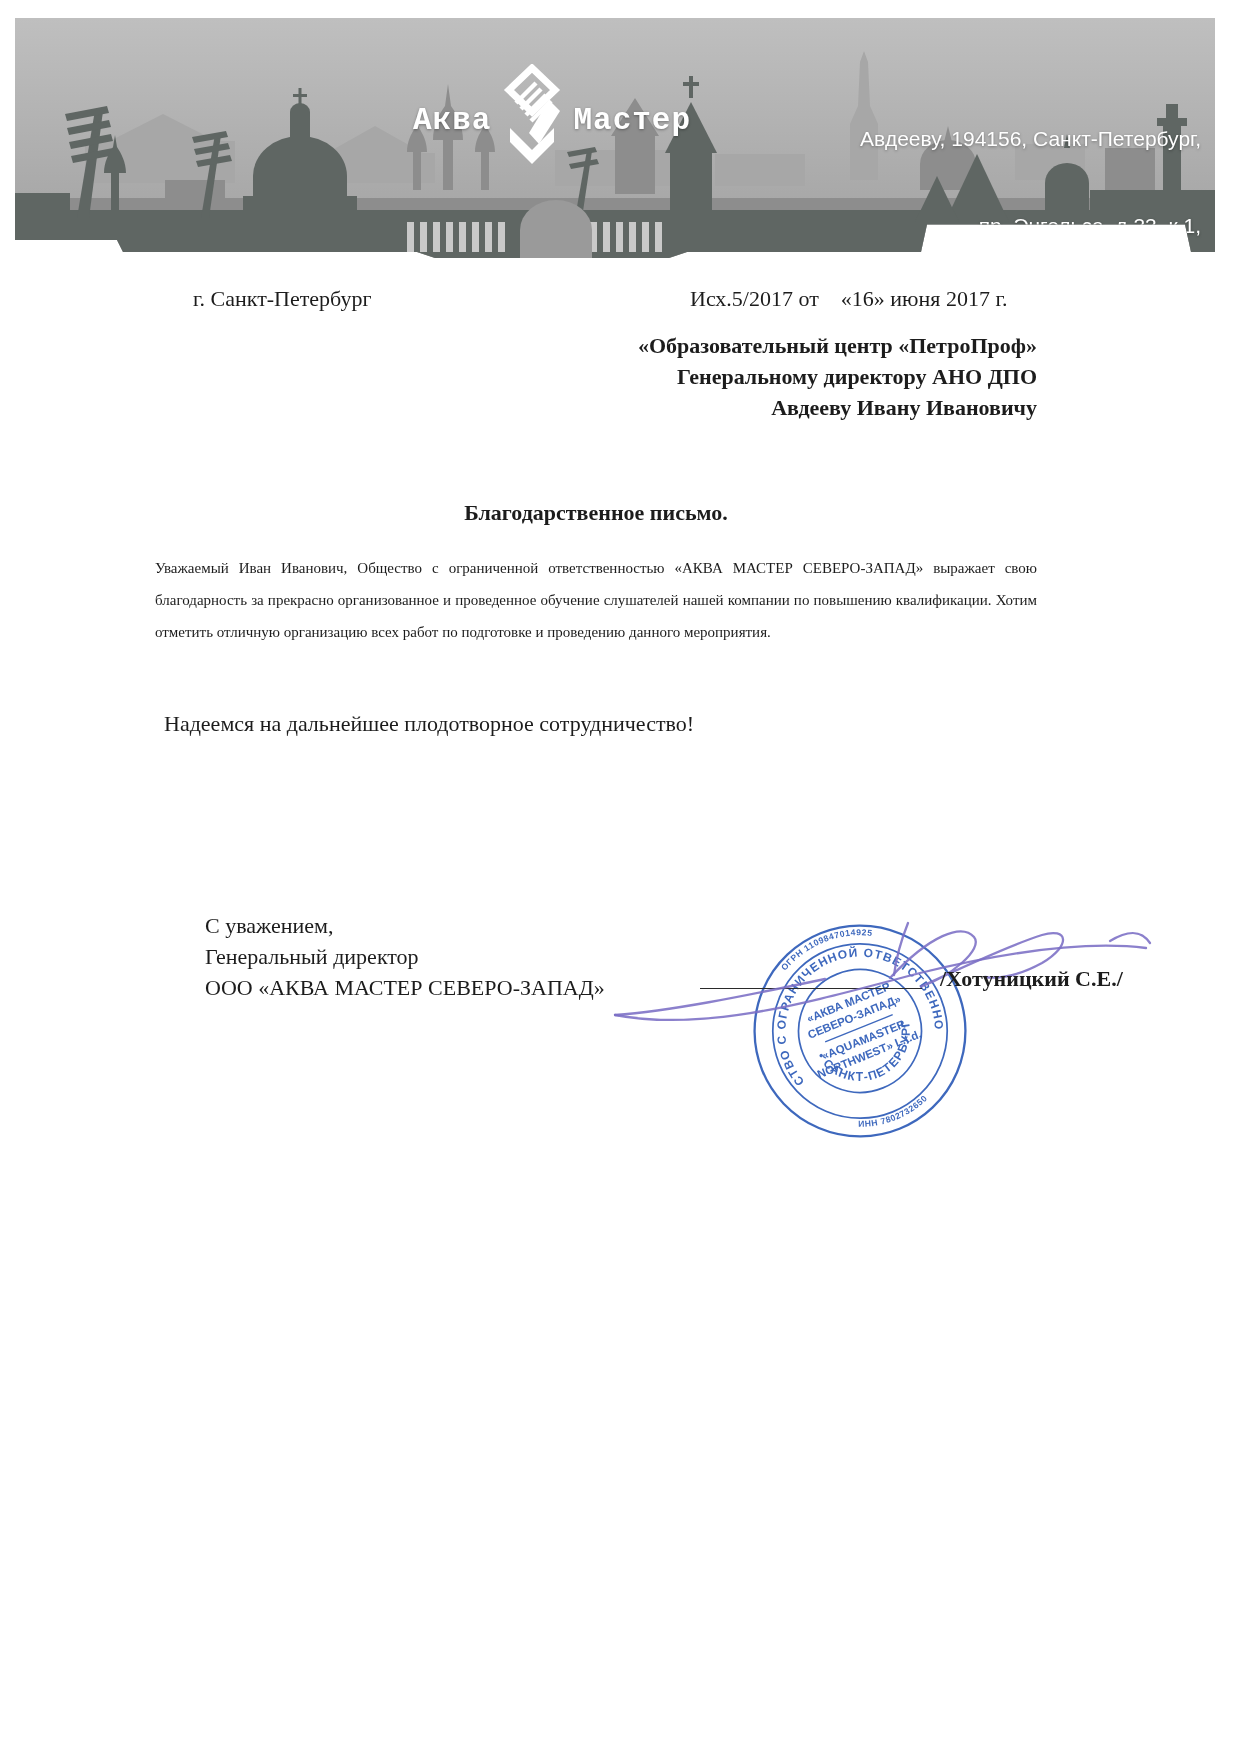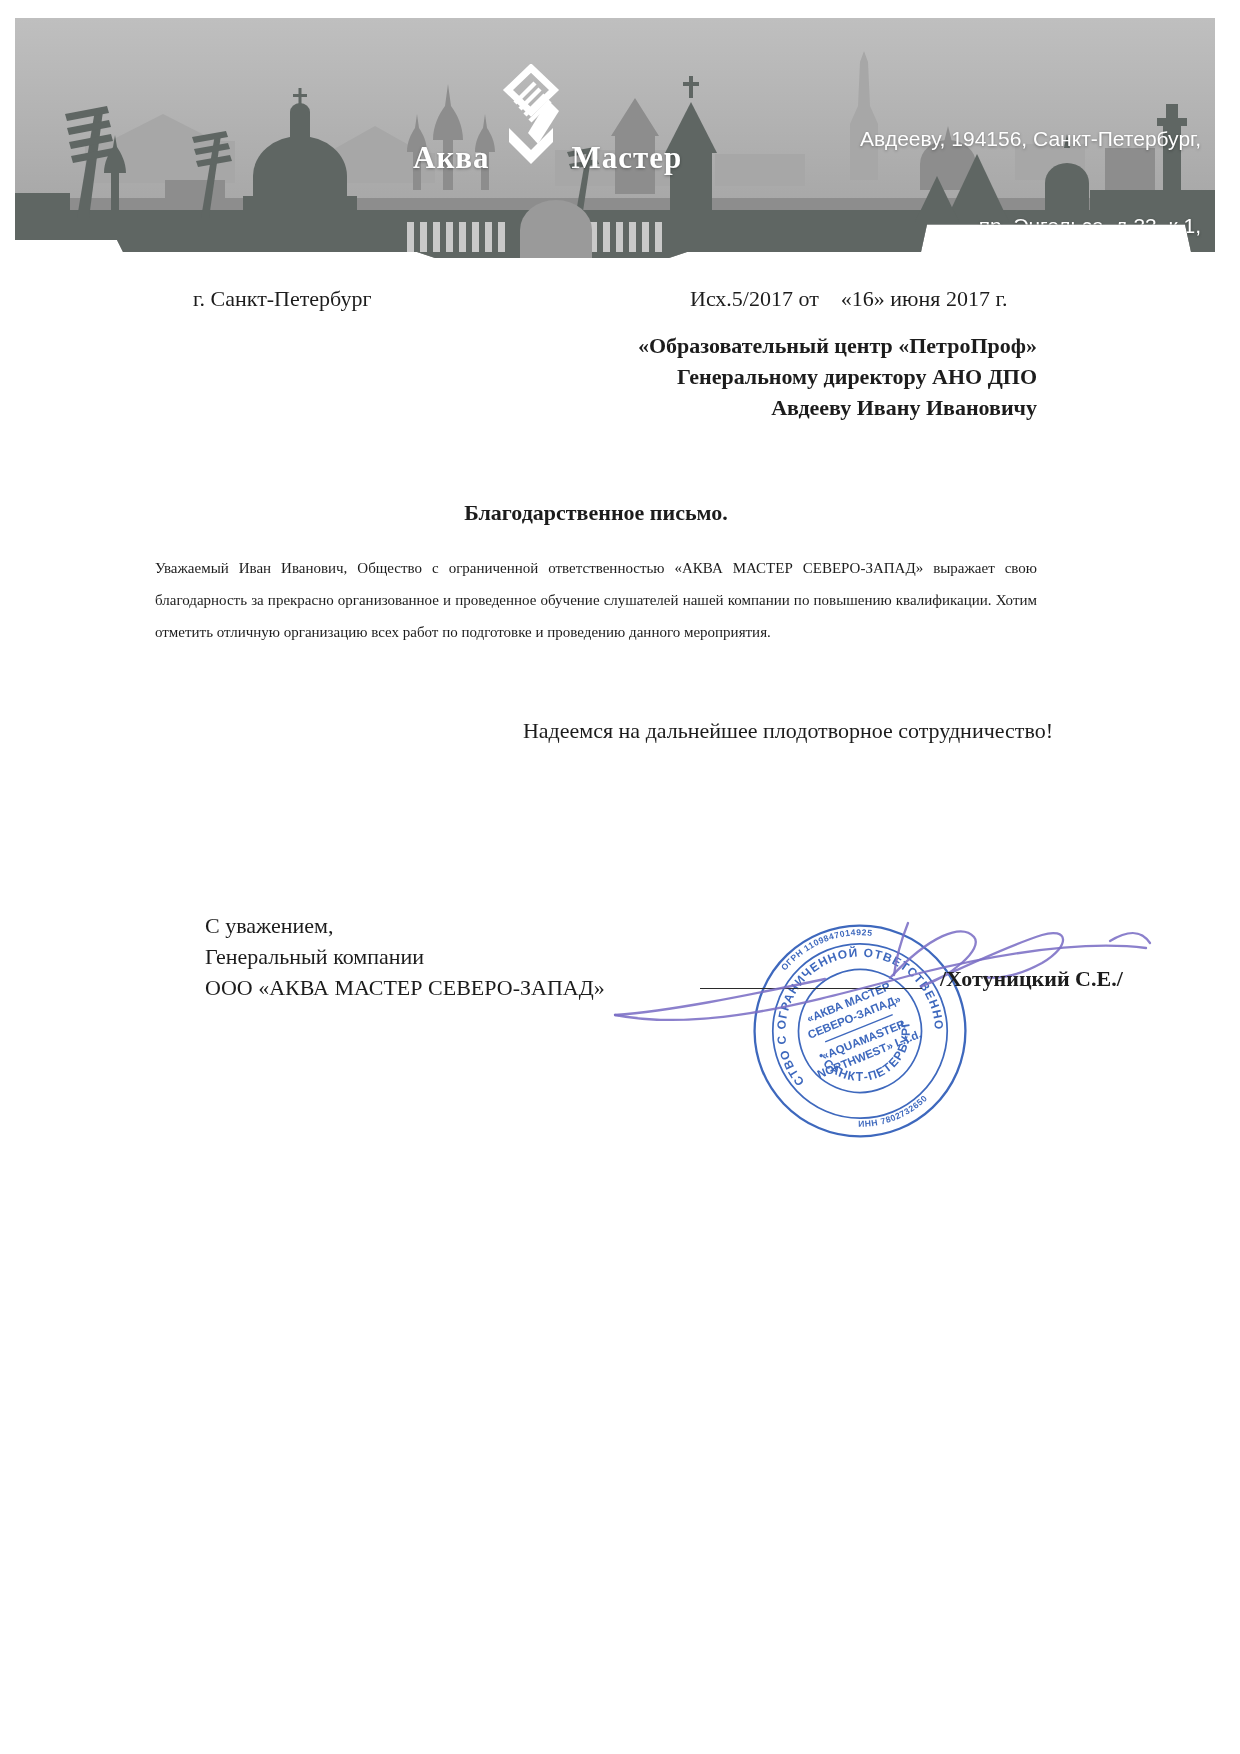--- a/index.html
+++ b/index.html
@@ -10,22 +10,22 @@
   
   .banner{
     position:absolute;left:15px;top:18px;width:1200px;height:240px;
     background:#b0b0b0;
     clip-path:polygon(0 0,100% 0,
       100% 97.5%,98% 97.5%,97.5% 86%,76% 86%,75.5% 97.5%,56% 97.5%,54.5% 100%,
       35% 100%,33.5% 97.5%,9% 97.5%,8.5% 92.5%,0 92.5%);
   }
   .banner svg.sky{position:absolute;left:0;top:0;width:100%;height:100%;}
   .logo{
-    position:absolute;left:398px;top:46px;display:flex;align-items:flex-end;gap:12px;
-    color:#ffffff;font-family:Liberation Serif, serif;font-weight:bold;
+    position:absolute;left:398px;top:46px;display:flex;align-items:center;gap:12px;
+    color:#ffffff;font-family:Liberation Mono, monospace;font-weight:bold;
     font-size:31px;letter-spacing:1px;text-shadow:0 1px 3px rgba(0,0,0,.35);
   }
   .logo .mark{width:58px;height:112px;flex:0 0 auto;}
   .address{
     position:absolute;right:14px;top:48px;text-align:right;color:#ffffff;
     font-family:"Liberation Sans", sans-serif;font-size:21px;line-height:29px;
     text-shadow:0 1px 3px rgba(0,0,0,.35);white-space:pre;
   }
   
   .meta-city{position:absolute;left:193px;top:286px;font-size:22px;text-align:right;}
@@ -36,21 +36,21 @@
   }
   .title{
     position:absolute;left:155px;top:500px;width:882px;margin:0;text-align:center;
     font-size:22px;font-weight:bold;
   }
   .body-par{
     position:absolute;left:155px;top:552px;width:882px;margin:0;
     font-size:15px;line-height:32px;text-align:justify;text-align-last:left;
   }
   .closing{
-    position:absolute;left:155px;top:702px;width:882px;margin:16px;text-align:right;
+    position:absolute;left:155px;top:702px;width:882px;margin:9px;text-align:left;
     font-size:22px;
   }
   .sig-block{
     position:absolute;left:205px;top:910px;font-size:22px;font-weight:normal;line-height:31px;
   }
   .sig-name{
     position:absolute;left:940px;top:966px;font-size:22px;font-weight:bold;z-index:5;
   }
   .sig-line{
     position:absolute;left:700px;top:988px;width:222px;border-top:1.5px solid #2a2a2a;z-index:3;
@@ -208,21 +208,21 @@
     <div>Генеральному директору АНО ДПО</div>
     <div>Авдееву Ивану Ивановичу</div>
   </div>
 
   <h1 class="title">Благодарственное письмо.</h1>
   <p class="body-par">Уважаемый Иван Иванович, Общество с ограниченной ответственностью «АКВА МАСТЕР СЕВЕРО-ЗАПАД» выражает свою благодарность за прекрасно организованное и проведенное обучение слушателей нашей компании по повышению квалификации. Хотим отметить отличную организацию всех работ по подготовке и проведению данного мероприятия.</p>
   <p class="closing">Надеемся на дальнейшее плодотворное сотрудничество!</p>
 
   <div class="sig-block">
     <div>С уважением,</div>
-    <div>Генеральный компании</div>
+    <div>Генеральный директор</div>
     <div>ООО «АКВА МАСТЕР СЕВЕРО-ЗАПАД»</div>
   </div>
   <div class="sig-line"></div>
   <div class="sig-name">/Хотуницкий С.Е./</div>
 
   <svg class="stamp" viewBox="-120 -120 240 240">
     <defs>
       <path id="arcTopOuter" d="M -100,0 A 100,100 0 1 1 100,0"></path>
       <path id="arcBotOuter" d="M -100,0 A 100,100 0 1 0 100,0"></path>
       <path id="arcTopMid" d="M -74,25 A 78,78 0 1 1 74,25"></path>

